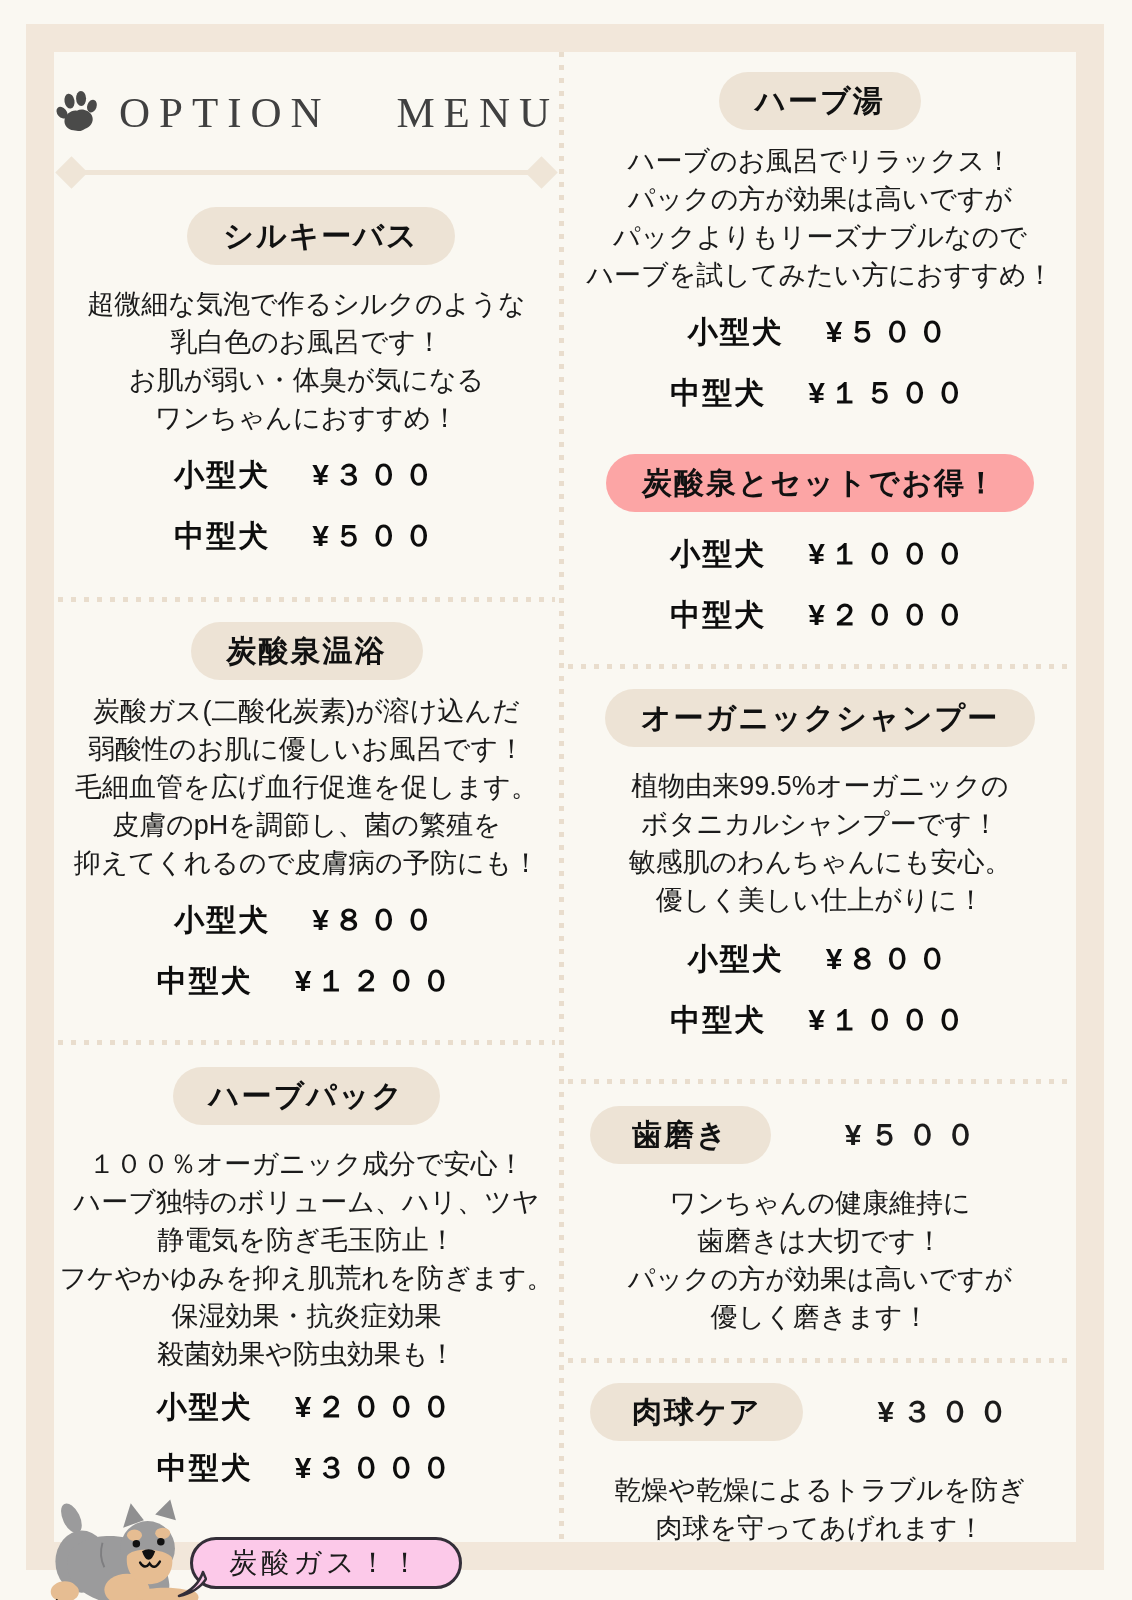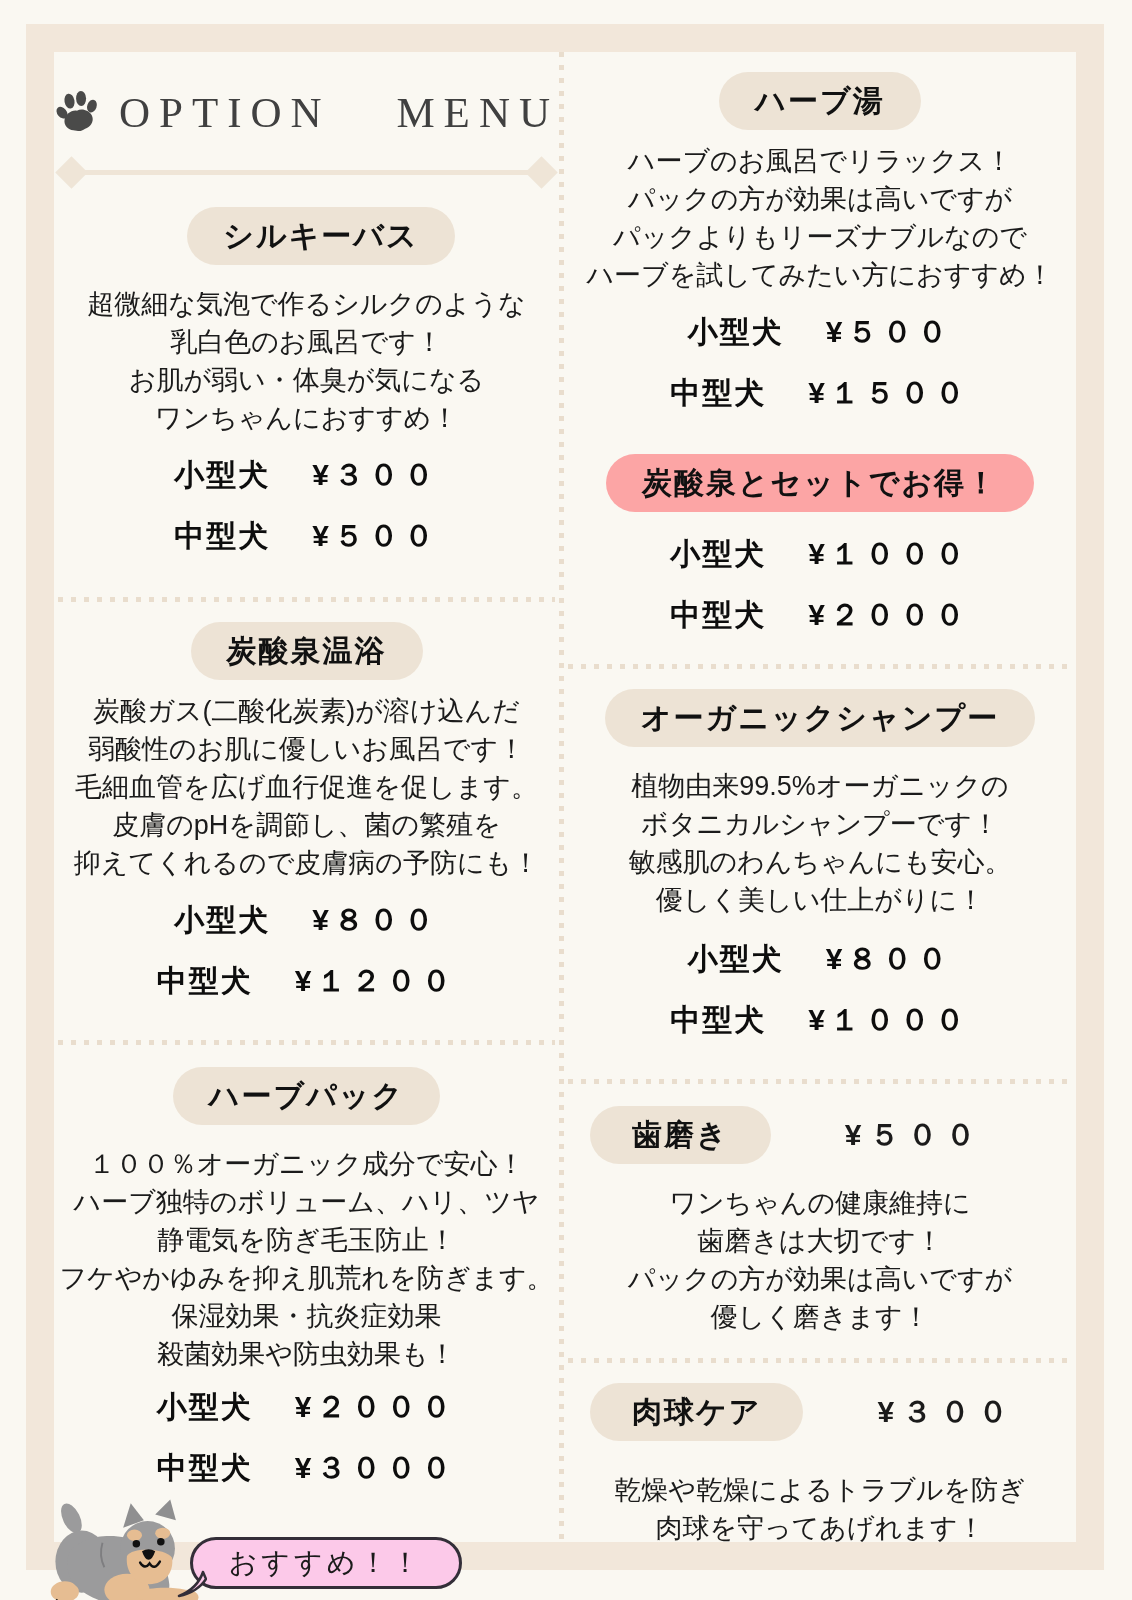--- a/index.html
+++ b/index.html
@@ -214,21 +214,21 @@
 
           <path d="M100,67 Q105,75 110,68 Q115,76 121,66" stroke="#111" stroke-width="2.6" fill="none" stroke-linecap="round"></path>
 
           <path d="M12,106 l-3,4 M18,108 l-2,4" stroke="#111" stroke-width="1.6"></path>
           <path d="M152,112 l3,4 M158,109 l3,4" stroke="#111" stroke-width="1.6"></path>
         </svg>
         <div class="bubble">
           <svg class="bubble-tail" width="30" height="28" viewBox="0 0 30 28">
             <path d="M26,2 C22,14 12,22 2,26 C14,24 24,17 29,9 z" fill="#fcc9e9" stroke="#332e38" stroke-width="2.5" stroke-linejoin="round"></path>
           </svg>
-          <span>おすすめ！！</span>
+          <span>炭酸ガス！！</span>
         </div>
       </div>
     </div>
 
     <div class="v-dotted"></div>
 
     <div class="col col-right">
 
       <div class="pill-row mt-20">
         <span class="pill">ハーブ湯</span>

